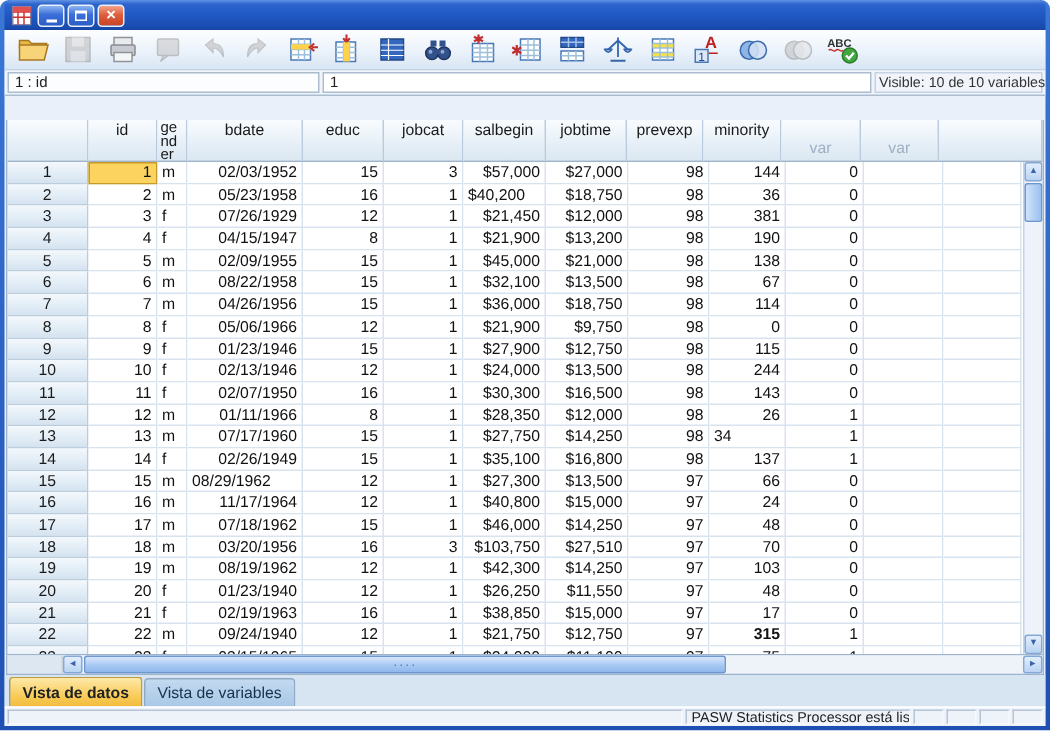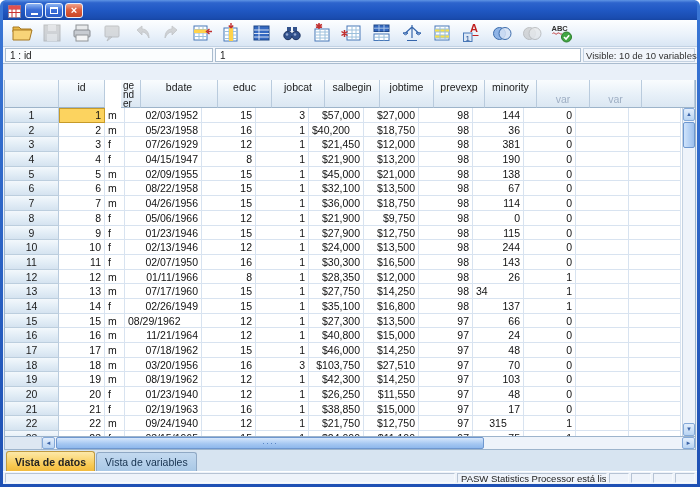--- a/index.html
+++ b/index.html
@@ -50,21 +50,21 @@
   .visbox{ width:112px; background:#f1f5fb; border:1px solid #c4d2e2; font-size:9.5px; color:#333;
     padding:1px 2px; line-height:12px; white-space:nowrap; }
 
   
   .gridwrap{ position:absolute; left:1px; top:60px; width:692px; height:357px; background:#fff;
     border:1px solid #9db4cc; border-top:none; overflow:hidden; }
   .gridheader{ display:flex; height:28px; }
   .hcell,.corner,.hfill{ background:linear-gradient(180deg,#f9fcfe,#e7f0f8 55%,#dbe7f2);
     border-right:1px solid #b9cbdd; border-bottom:1px solid #9db4ca;
     font-size:10.5px; color:#1a1a1a; text-align:center; overflow:hidden; flex:0 0 auto; padding-top:1px; }
-  .hcell.wrap{ font-size:10px; line-height:9px; word-break:break-all; padding:1px 2px 0 2px; text-align:left;margin-left:16px; }
+  .hcell.wrap{ font-size:10px; line-height:9px; word-break:break-all; padding:1px 2px 0 2px; text-align:left; }
   .hcell.dim{ color:#9fafc4; padding-top:13px; }
   .gridbody{ height:329px; overflow:hidden; }
   .grow{ display:flex; height:14.7px; }
   .rownum{ background:linear-gradient(180deg,#f3f8fc,#e2edf6 55%,#d5e3f0);
     border-right:1px solid #b9cbdd; border-bottom:1px solid #bccede;
     font-size:10.5px; color:#1a1a1a; text-align:center; line-height:14px; flex:0 0 auto; }
   .cell{ background:#fff; border-right:1px solid var(--grid-line,#d8e3f0); border-bottom:1px solid var(--grid-line,#d8e3f0);
     font-size:10.5px; color:#111; line-height:14px; padding:0 3px; white-space:nowrap; overflow:hidden; flex:0 0 auto; }
   .cell.sel{ background:var(--selected-cell,#fcd35f); outline:1px solid #c69a28; outline-offset:-1px; }
 
@@ -557,21 +557,21 @@
             <div class="cell" style="width: 54px; text-align: right;">97</div>
             <div class="cell" style="width: 51px; text-align: right;">66</div>
             <div class="cell" style="width: 52px; text-align: right;">0</div>
             <div class="cell" style="width: 53px; text-align: center;"></div>
             <div class="cell" style="width: 52px; text-align: center;"></div>
           </div>
           <div class="grow">
             <div class="rownum" style="width: 54px;">16</div>
             <div class="cell" style="width: 46px; text-align: right;">16</div>
             <div class="cell" style="width: 20px; text-align: left;">m</div>
-            <div class="cell" style="width: 77px; text-align: right;">11/21/1964</div>
+            <div class="cell" style="width: 77px; text-align: right;">11/17/1964</div>
             <div class="cell" style="width: 54px; text-align: right;">12</div>
             <div class="cell" style="width: 53px; text-align: right;">1</div>
             <div class="cell" style="width: 55px; text-align: right;">$40,800</div>
             <div class="cell" style="width: 55px; text-align: right;">$15,000</div>
             <div class="cell" style="width: 54px; text-align: right;">97</div>
             <div class="cell" style="width: 51px; text-align: right;">24</div>
             <div class="cell" style="width: 52px; text-align: right;">0</div>
             <div class="cell" style="width: 53px; text-align: center;"></div>
             <div class="cell" style="width: 52px; text-align: center;"></div>
           </div>
@@ -653,21 +653,21 @@
           <div class="grow">
             <div class="rownum" style="width: 54px;">22</div>
             <div class="cell" style="width: 46px; text-align: right;">22</div>
             <div class="cell" style="width: 20px; text-align: left;">m</div>
             <div class="cell" style="width: 77px; text-align: right;">09/24/1940</div>
             <div class="cell" style="width: 54px; text-align: right;">12</div>
             <div class="cell" style="width: 53px; text-align: right;">1</div>
             <div class="cell" style="width: 55px; text-align: right;">$21,750</div>
             <div class="cell" style="width: 55px; text-align: right;">$12,750</div>
             <div class="cell" style="width: 54px; text-align: right;">97</div>
-            <div class="cell" style="width: 51px; text-align: center;">315</div>
+            <div class="cell" style="width: 51px; text-align: right; font-weight: bold;">315</div>
             <div class="cell" style="width: 52px; text-align: right;">1</div>
             <div class="cell" style="width: 53px; text-align: center;"></div>
             <div class="cell" style="width: 52px; text-align: center;"></div>
           </div>
           <div class="grow">
             <div class="rownum" style="width: 54px;">23</div>
             <div class="cell" style="width: 46px; text-align: right;">23</div>
             <div class="cell" style="width: 20px; text-align: left;">f</div>
             <div class="cell" style="width: 77px; text-align: right;">03/15/1965</div>
             <div class="cell" style="width: 54px; text-align: right;">15</div>

